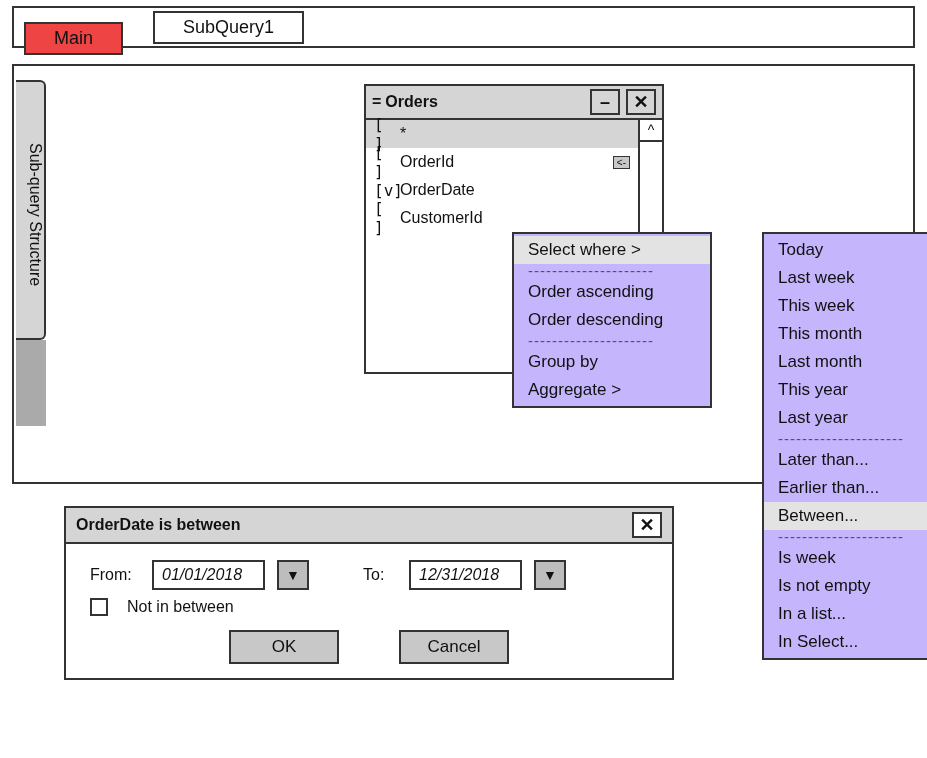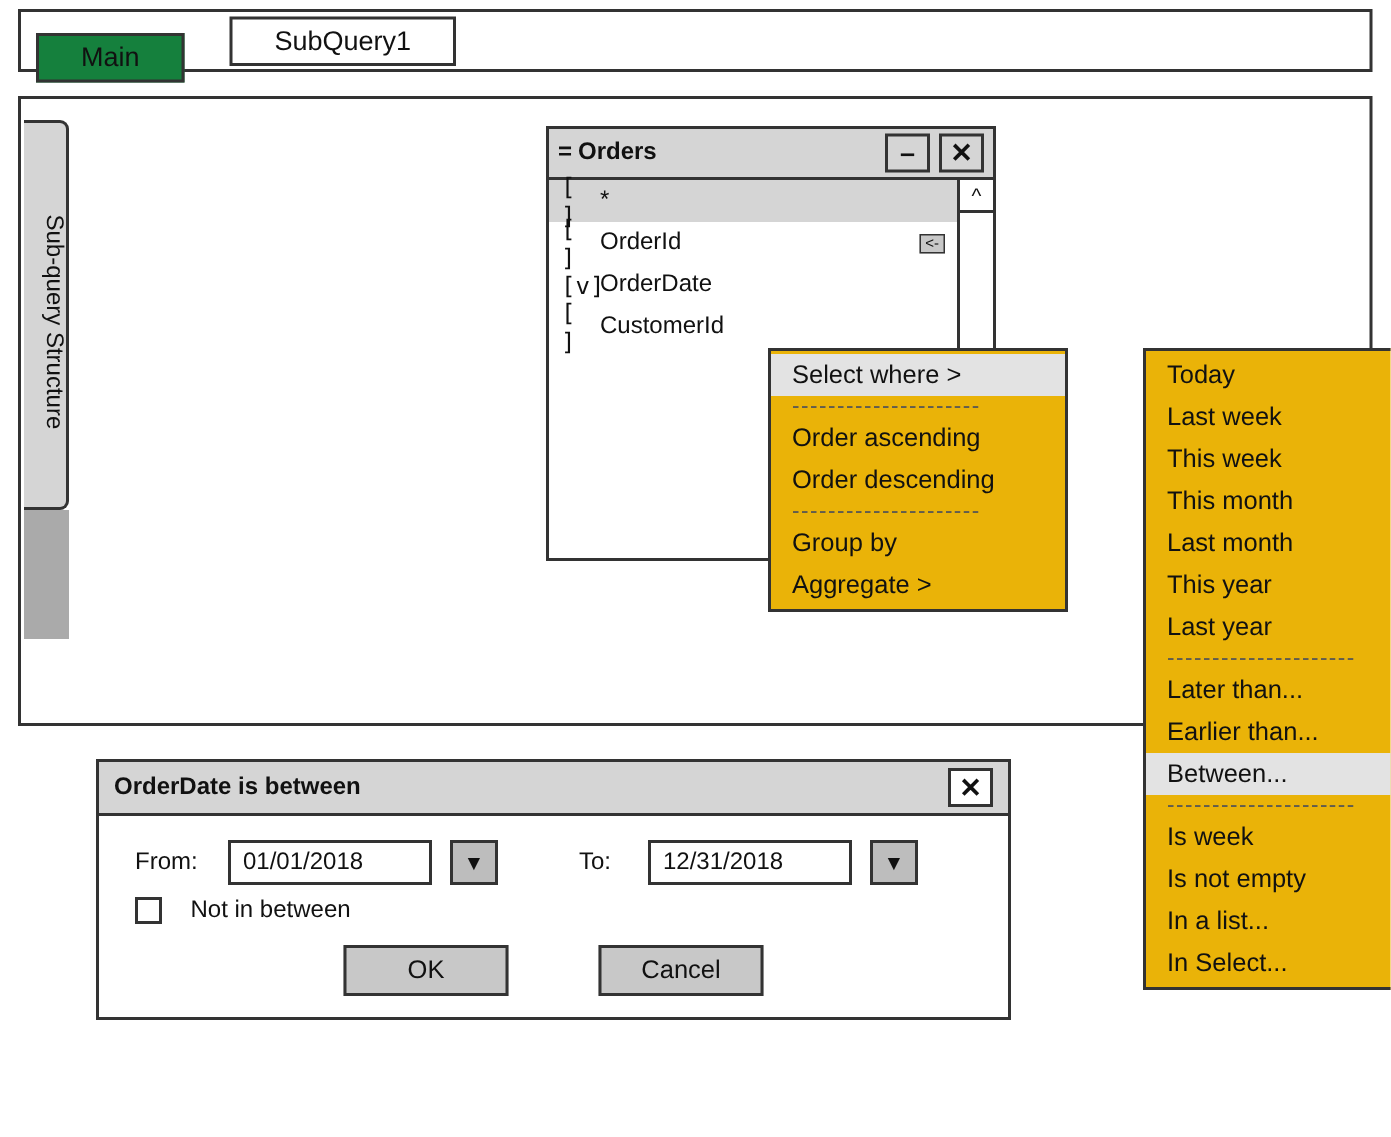--- a/index.html
+++ b/index.html
@@ -24,21 +24,21 @@
     gap: 30px;
     padding-left: 10px;
   }
   .tabbtn {
     border: 2px solid #333;
     padding: 4px 28px;
     font-size: 18px;
     cursor: pointer;
     background: #fff;
   }
-  .tabbtn.active { background: #15803d; margin-top: 22px; }
+  .tabbtn.active { background: #ef4444; margin-top: 22px; }
   .canvas {
     position: absolute;
     top: 64px; left: 12px; right: 12px;
     height: 420px;
     border: 2px solid #333;
   }
   .sidetab {
     position: absolute;
     left: 2px; top: 14px;
     width: 30px; height: 260px;
@@ -113,21 +113,21 @@
     border: 1px solid #333;
     background: #c8c8c8;
     font-size: 10px;
     padding: 0 3px;
   }
 
   
   .menu {
     position: absolute;
     border: 2px solid #333;
-    background: #eab308;
+    background: #c4b5fd;
     min-width: 190px;
     padding: 2px 0;
   }
   .mitem {
     padding: 4px 14px;
     font-size: 17px;
     cursor: pointer;
   }
   .mitem.sel { background: #e3e3e3; }
   .msep {
@@ -156,23 +156,24 @@
     padding: 0 10px;
     font-weight: bold;
   }
   .dlgtitle .spacer { flex:1; }
   .dlgbody { padding: 16px 24px 14px 24px; }
   .formrow { display: flex; align-items: center; gap: 12px; margin-bottom: 8px; }
   .lbl { width: 50px; }
   .dateinput {
     border: 2px solid #333;
     padding: 2px 8px;
-    width: 136px;
+    width: 113px;
     display: flex; align-items:center;
     height: 30px;
+    font-style: italic;
   }
   .datebtn {
     border: 2px solid #333;
     background: #bdbdbd;
     width: 32px; height: 30px;
     display:flex;align-items:center;justify-content:center;
     font-size: 14px;
     cursor:pointer;
   }
   .btnrow { display:flex; justify-content:center; gap: 60px; margin-top: 6px;}

